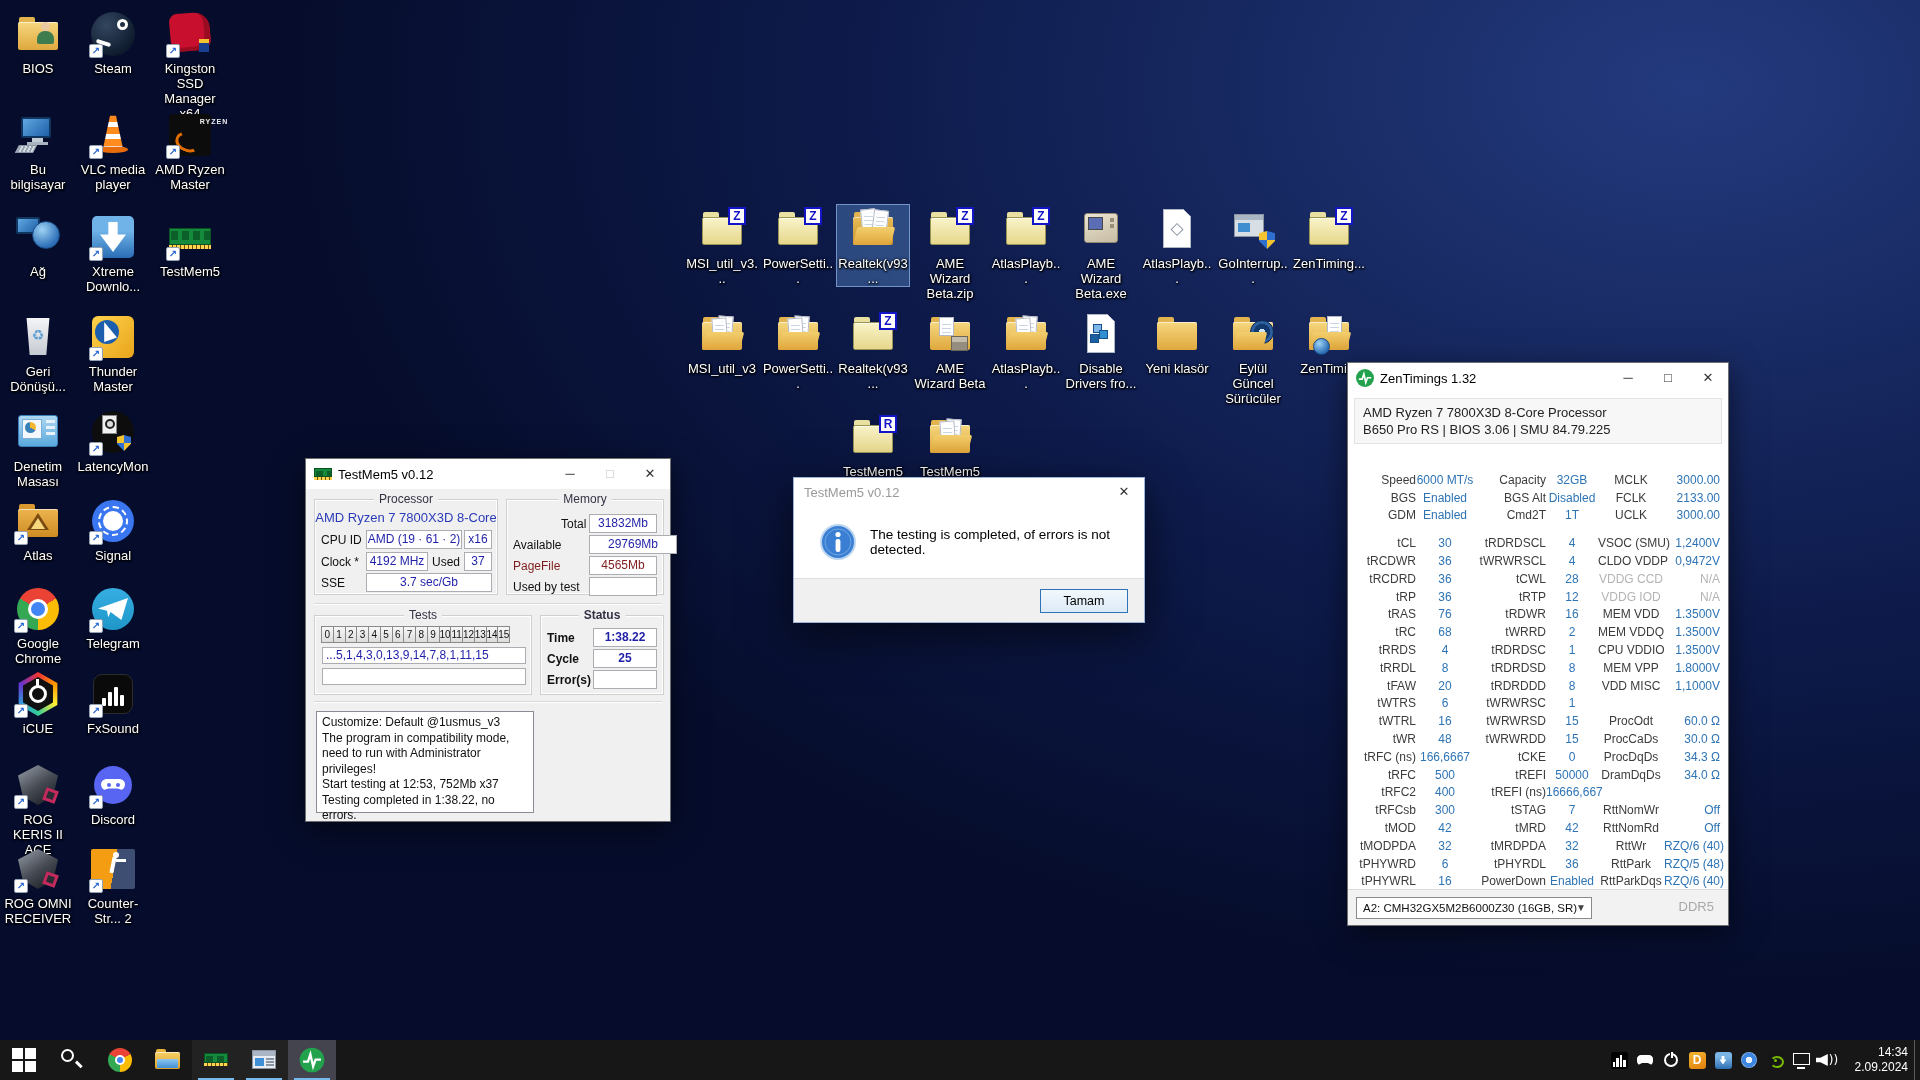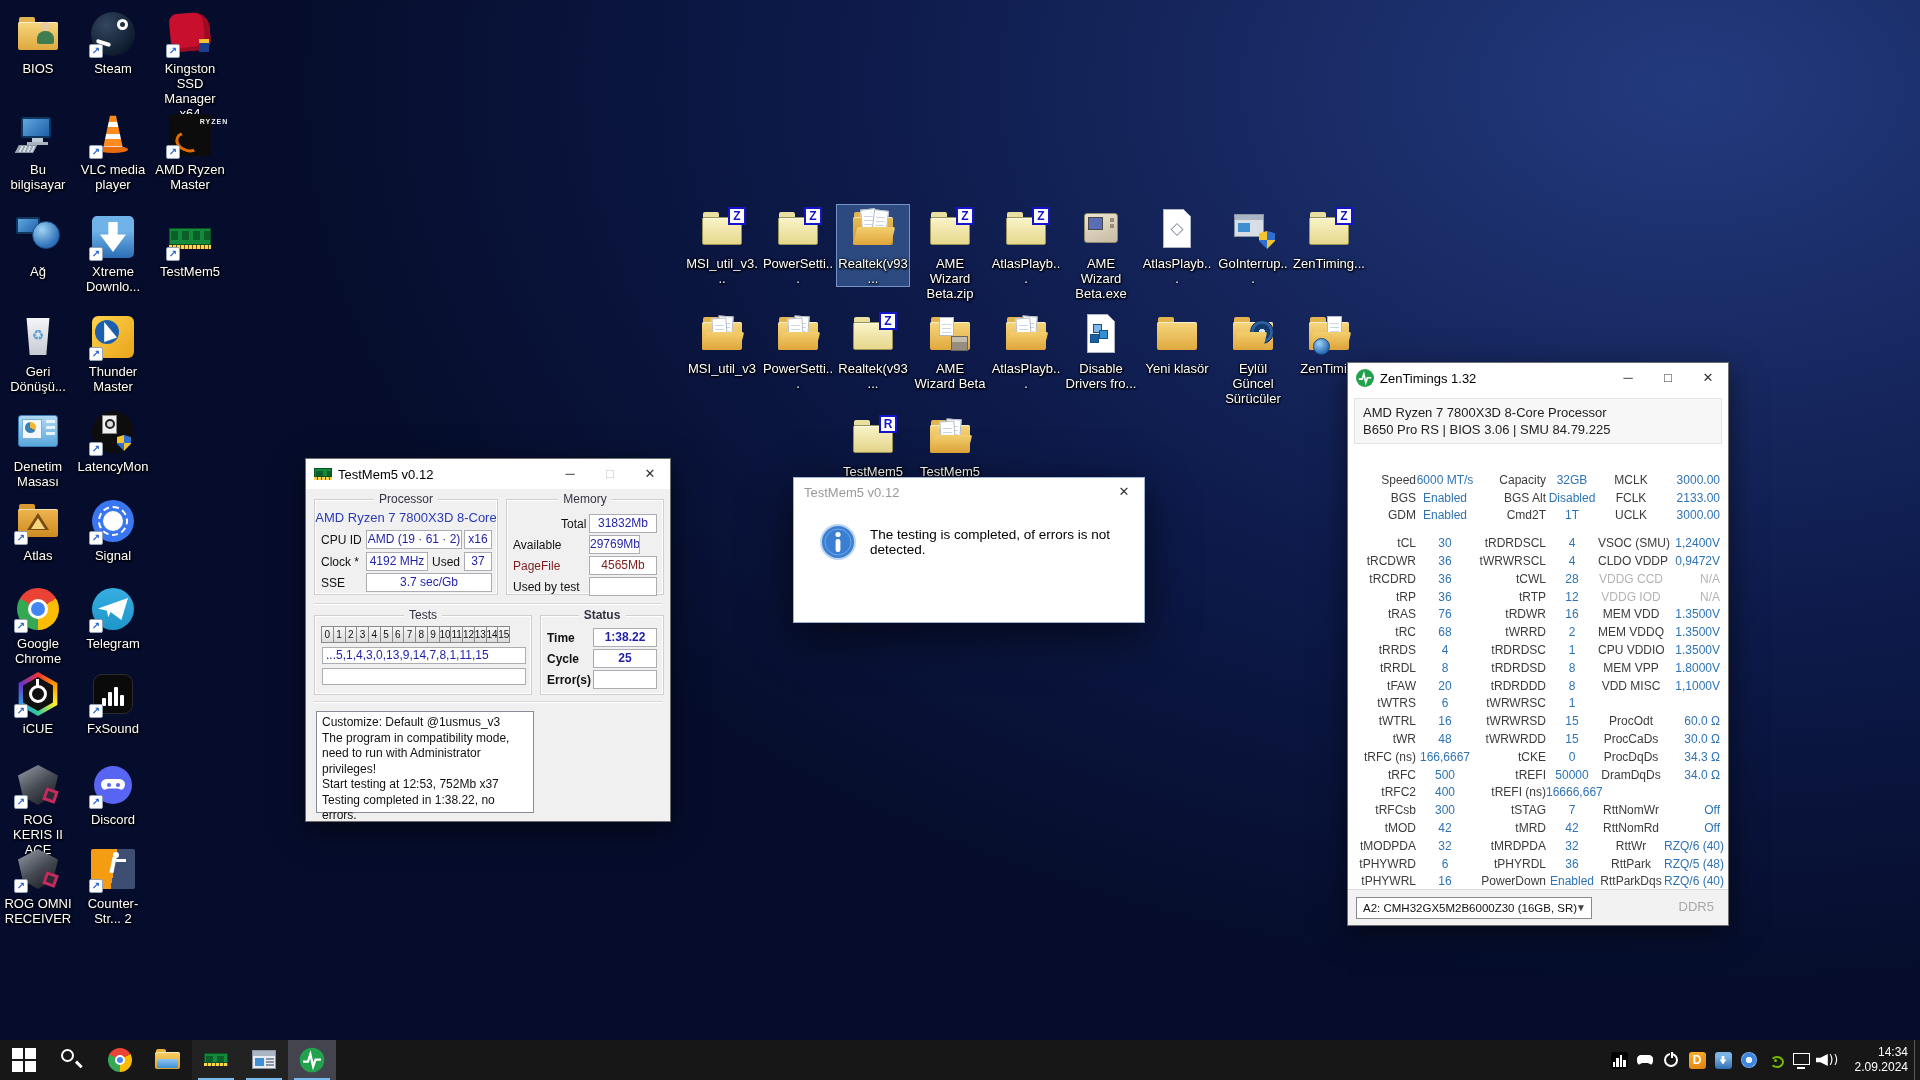--- a/index.html
+++ b/index.html
@@ -647,21 +647,21 @@
       <span class="lab" style="left:6px;top:76px;">SSE</span>
       <span class="fld" style="left:51px;top:73px;width:126px;">3.7 sec/Gb</span>
     </div>
 
     <div class="grp" style="left:200px;top:40px;width:158px;height:96px;">
       <span class="glab">Memory</span>
       <div id="mem-rows">
           <span class="lab" style="left:6px;top:17px;margin-left:48px;">Total</span>
           <span class="fld" style="left:82px;top:14px;width:68px;">31832Mb</span>
           <span class="lab" style="left:6px;top:38px;">Available</span>
-          <span class="fld" style="left:82px;top:35px;width:51px;">29769Mb</span>
+          <span class="fld" style="left:82px;top:35px;width:88px;">29769Mb</span>
           <span class="lab mut" style="left:6px;top:59px;">PageFile</span>
           <span class="fld mut" style="left:82px;top:56px;width:68px;">4565Mb</span>
           <span class="lab" style="left:6px;top:80px;">Used by test</span>
           <span class="fld" style="left:82px;top:77px;width:68px;"></span>
         </div>
     </div>
 
     <div class="sep" style="top:144px;"></div>
 
     <div class="grp" style="left:8px;top:156px;width:218px;height:80px;">
@@ -722,20 +722,23 @@
     <div class="body">
       <svg width="36" height="36" viewBox="0 0 36 36" style="position:absolute;left:26px;top:18px;">
         <circle cx="18" cy="18" r="17" fill="#3b7fd4"></circle>
         <circle cx="18" cy="18" r="17" fill="none" stroke="#bcd6f0" stroke-width="2"></circle>
         <circle cx="18" cy="18" r="13" fill="none" stroke="#6ea7e0" stroke-width="1"></circle>
         <circle cx="18" cy="10.5" r="2.6" fill="#fff"></circle>
         <rect x="15.6" y="15" width="4.8" height="13" rx="2.2" fill="#fff"></rect>
       </svg>
       <div class="msg">The testing is completed, of errors is not detected.</div>
     </div>
+    <div class="foot">
+      <div id="okbtn">Tamam</div>
+    </div>
   </div>
 
   <div class="win" id="zen">
     <div class="tbar">
       <svg class="zlogo" width="18" height="18" viewBox="0 0 16 16" style="margin-left:8px;">
         <circle cx="8" cy="8" r="8" fill="#23a24d"></circle>
         <path d="M2.5 9 L5.5 9 L7 4.5 L8.7 12 L10.2 7.8 L13.5 7.8" stroke="#fff" stroke-width="1.5" fill="none"></path>
       </svg>
       <span class="ttl">ZenTimings 1.32</span>
       <span class="capbtns">

